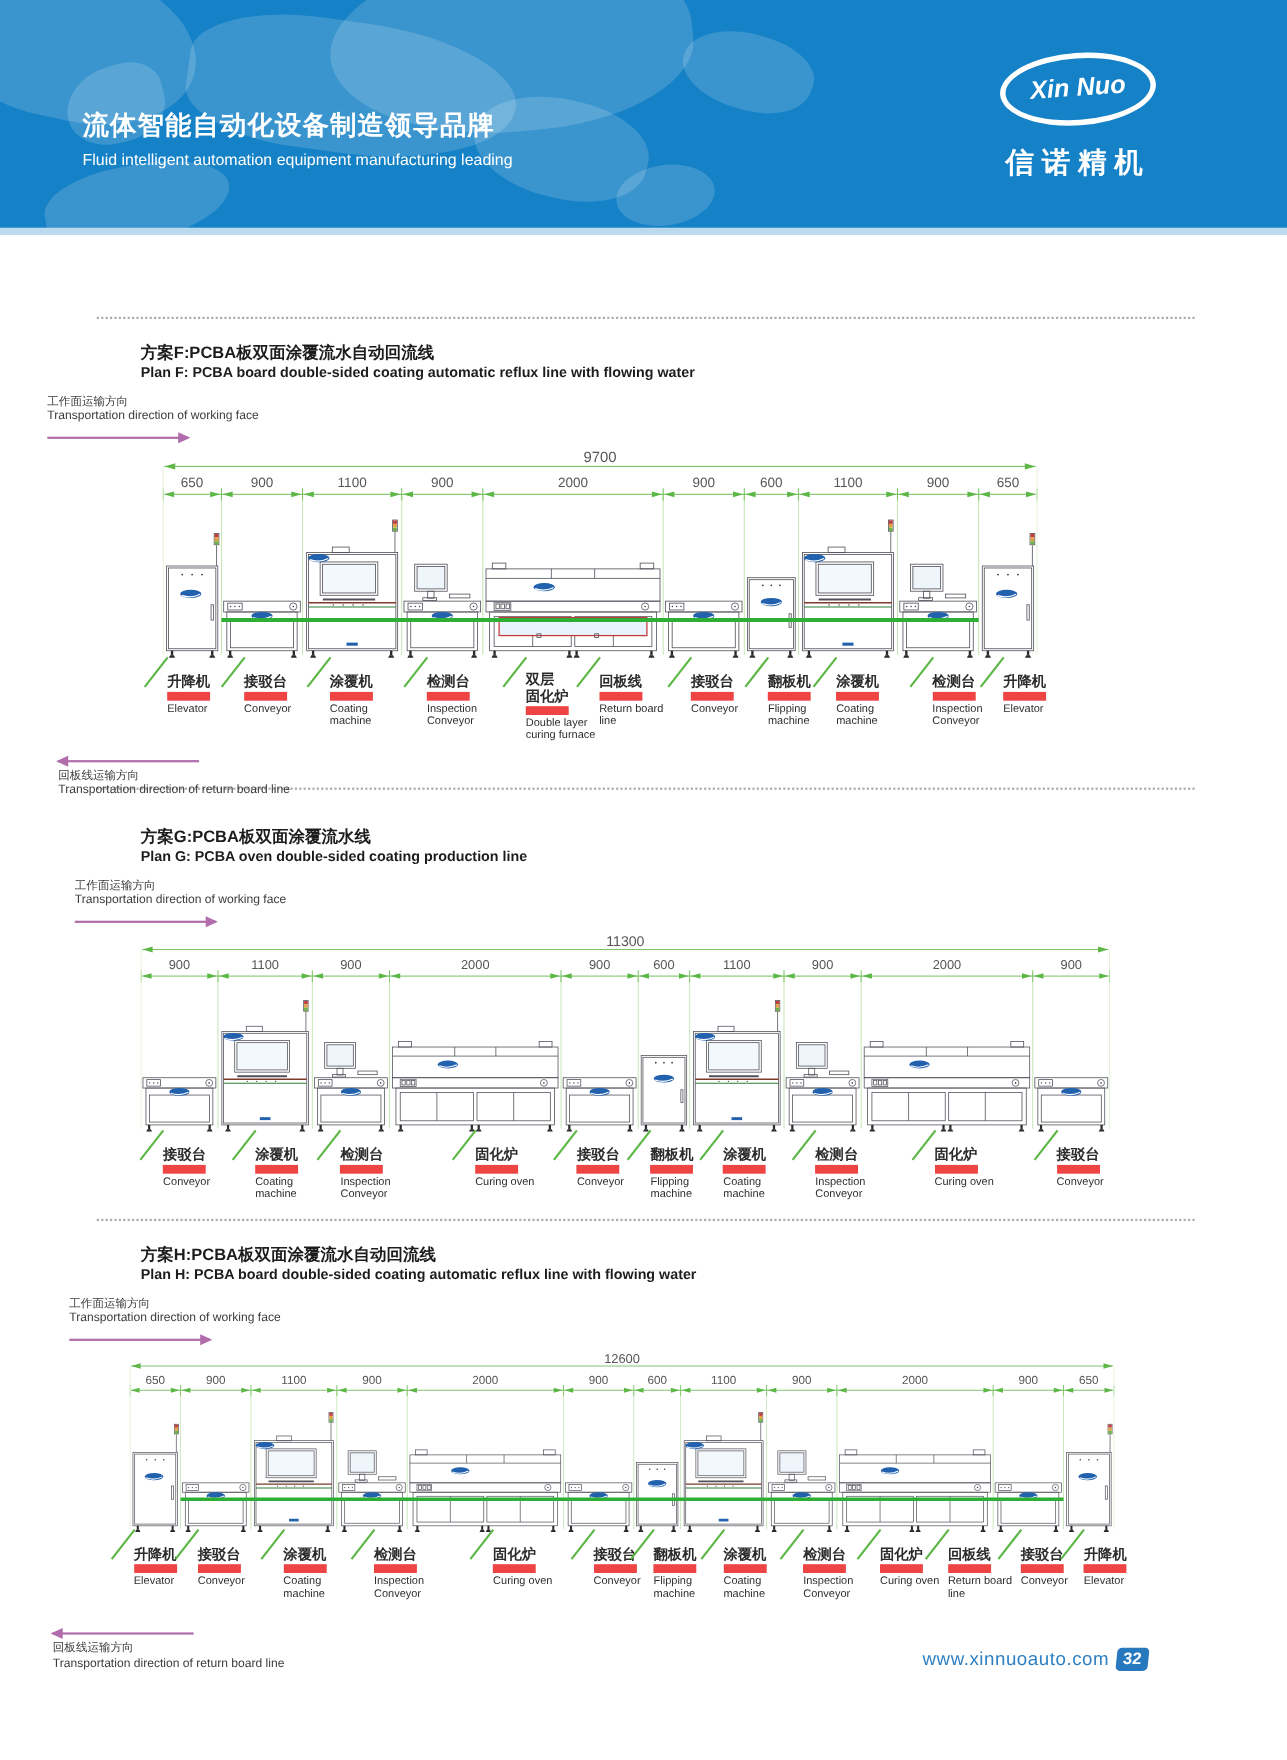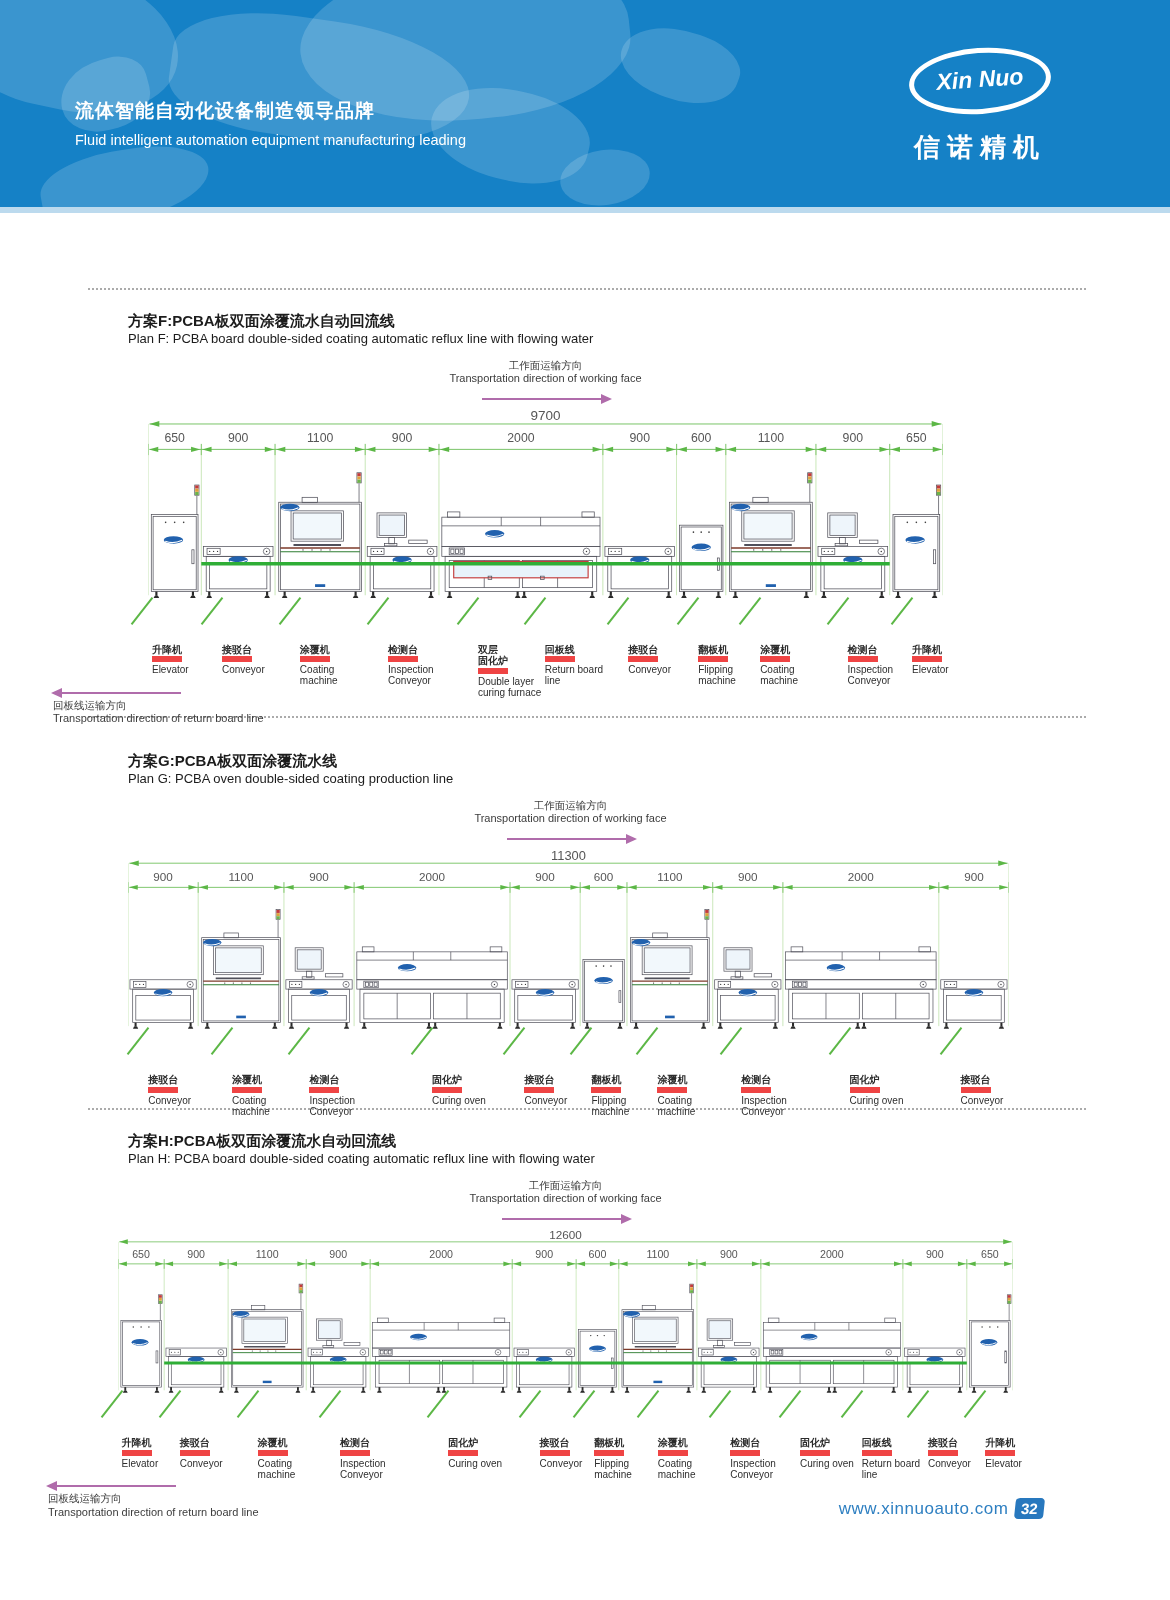--- a/index.html
+++ b/index.html
@@ -3,45 +3,45 @@
 <meta charset="utf-8">
 <style>
   html,body{margin:0;padding:0;background:#fff;}
   body{font-family:"Liberation Sans","DejaVu Sans",sans-serif;}
   #page{position:relative;width:1170px;height:1600px;background:#fff;overflow:hidden;}
 
   
   .header{position:absolute;left:0;top:0;width:1170px;height:207px;background:#1581c6;overflow:hidden;border-bottom:6px solid #bcdaee;}
   .blob{position:absolute;background:rgba(255,255,255,.16);}
   .slogan{position:absolute;left:75px;top:98px;color:#fff;}
-  .slogan .zh{font-size:19px;font-weight:700;letter-spacing:1px;font-family:Liberation Mono, monospace;}
+  .slogan .zh{font-size:24px;font-weight:700;letter-spacing:1px;font-family:Liberation Mono, monospace;}
   .slogan .en{font-size:14.5px;margin-top:8px;font-weight:400;}
   .logo{position:absolute;left:895px;top:48px;width:170px;text-align:center;color:#fff;}
   .logo .oval{display:inline-block;width:132px;height:56px;border:5px solid #fff;border-radius:50%;transform:rotate(-4deg);line-height:52px;font-style:italic;font-weight:700;font-size:23px;}
   .logo .cn{margin-top:16px;font-size:26px;font-weight:700;letter-spacing:7px;}
 
   
   .dotted{position:absolute;left:88px;width:998px;border-top:2px dotted #8f8f8f;opacity:.75;}
 
   
   .plan{position:absolute;left:88px;width:1005px;}
   .ptitle{margin-left:40px;color:#1c1c1c;line-height:1.25;}
   .ptitle .zh{font-size:15px;font-weight:700;}
-  .ptitle .en{font-size:13px;font-weight:400;}
-  .dir{margin-top:12px;text-align:center;color:#3c3c3c;line-height:1.2;}
+  .ptitle .en{font-size:13px;font-weight:700;}
+  .dir{margin-top:12px;text-align:left;color:#3c3c3c;line-height:1.2;}
   .dir .zh{font-size:10.5px;}
   .dir .en{font-size:11px;}
   .arrow{position:relative;display:inline-block;width:128px;height:2px;background:#b06cab;margin-top:5px;}
   .arrow.r::after{content:"";position:absolute;right:-2px;top:-4px;border-left:11px solid #b06cab;border-top:5px solid transparent;border-bottom:5px solid transparent;}
   .arrow.l::after{content:"";position:absolute;left:-2px;top:-4px;border-right:11px solid #b06cab;border-top:5px solid transparent;border-bottom:5px solid transparent;}
   .diagram{display:block;margin-top:4px;}
   .labels{position:relative;height:70px;margin-top:2px;}
   .lbl{position:absolute;top:4px;width:74px;}
   .lbl::before{content:"";position:absolute;left:-11px;top:-17px;width:2px;height:34px;background:#5cb746;transform:rotate(38deg);}
-  .lbl .zh{display:inline-block;font-size:10px;font-weight:700;color:#2b2b2b;border-bottom:6px solid #ef4444;padding-bottom:1px;white-space:pre-line;line-height:1.15;margin-top:33px;}
+  .lbl .zh{display:inline-block;font-size:13px;font-weight:700;color:#2b2b2b;border-bottom:8px solid #ef4444;padding-bottom:1px;white-space:pre-line;line-height:1.15;}
   .lbl .en{font-size:10px;color:#2e2e2e;line-height:1.12;margin-top:2px;white-space:pre-line;}
   .botdir{margin-top:2px;text-align:left;color:#3c3c3c;line-height:1.25;}
   .botdir .zh{font-size:10.5px;}
   .botdir .en{font-size:11px;}
 
   
   .footer{position:absolute;top:1498px;right:126px;display:flex;align-items:flex-end;}
   .footer .url{color:#2e7fc1;font-size:17px;letter-spacing:.5px;}
   .badge{margin-left:7px;background:#2878be;color:#fff;font-size:15px;font-weight:700;padding:2px 6px;border-radius:4px;transform:skewX(-6deg);}
 </style>

